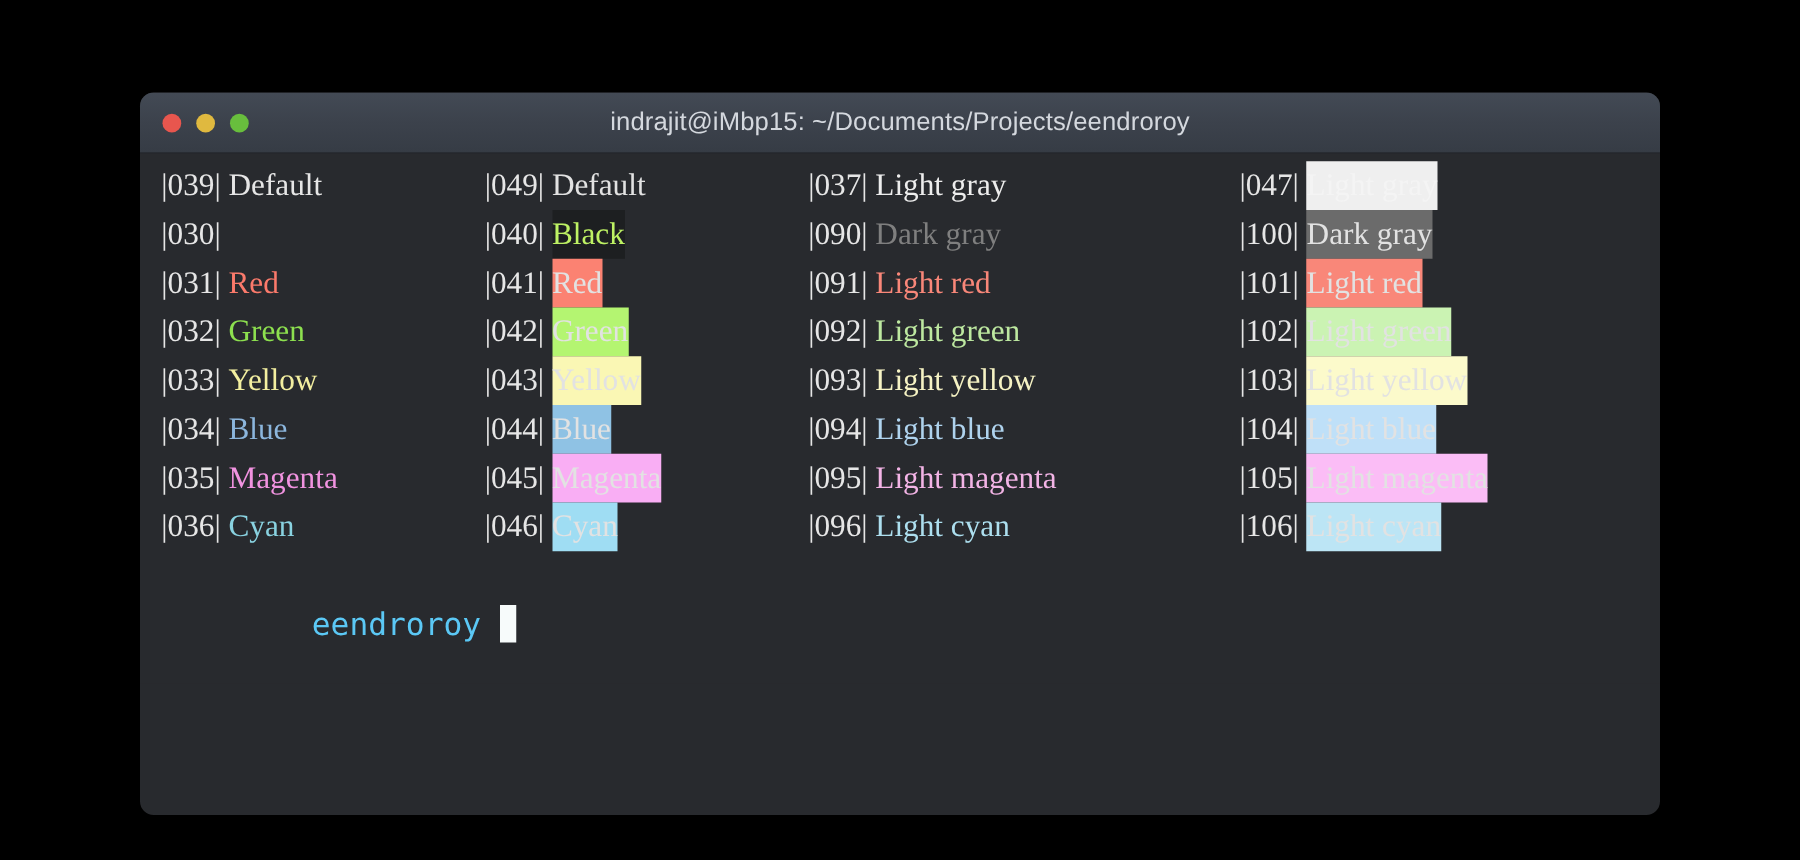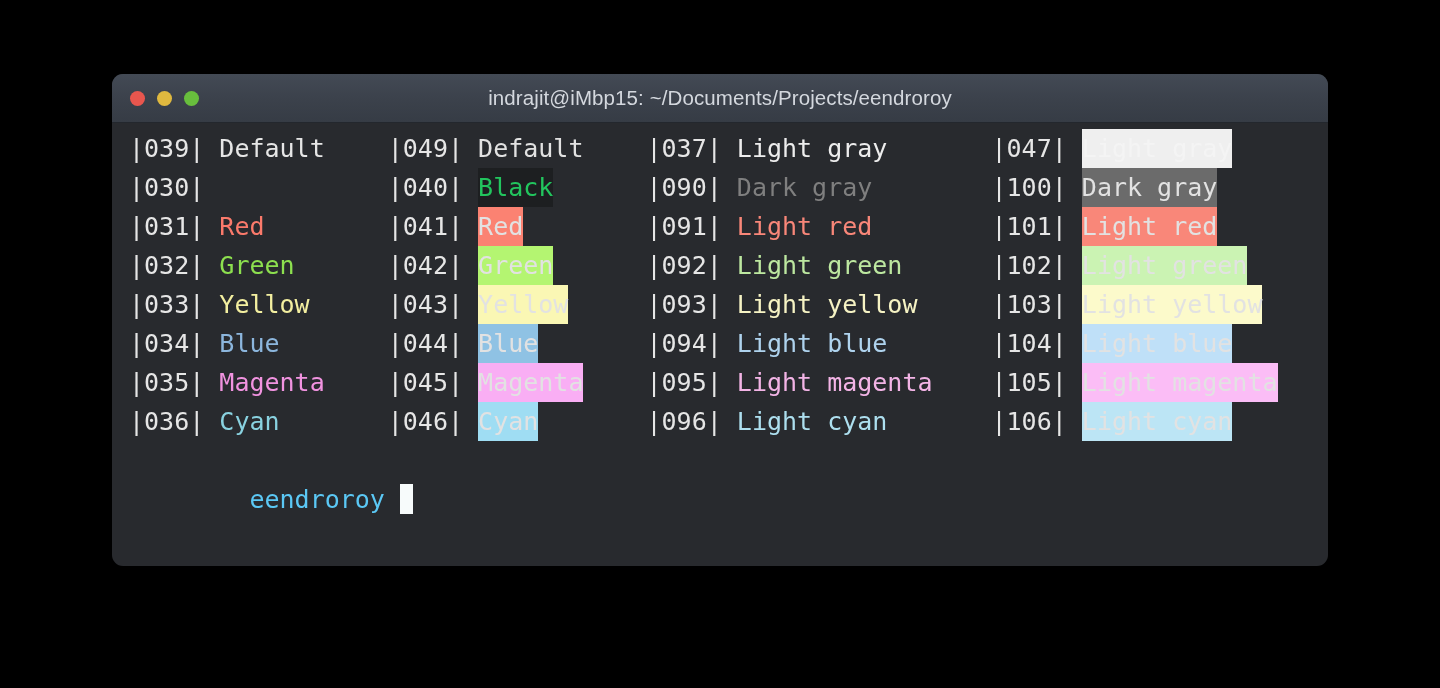--- a/index.html
+++ b/index.html
@@ -18,21 +18,21 @@
     height: 688px;
     background: #000000;
   }
 
   
   #terminal-window {
     position: absolute;
     left: 112px;
     top: 74px;
     width: 1216px;
-    height: 492px;
+    height: 578px;
     border-radius: 11px;
     overflow: hidden;
     background: #282A2E;
     box-shadow: 0 10px 34px rgba(0,0,0,0.55);
   }
 
   
   #title-bar {
     position: relative;
     height: 48px;
@@ -112,21 +112,21 @@
   .fg-lightred       { color: #F98779; }
   .fg-lightgreen     { color: #BDE8A0; }
   .fg-lightyellow    { color: #F6F3C4; }
   .fg-lightblue      { color: #AFD3EE; }
   .fg-lightmagenta   { color: #F3B4E6; }
   .fg-lightcyan      { color: #ADDFEF; }
 
   
   .bgcell { color: #E2E2E2; }
   .bg-default        { background: transparent; }
-  .bg-black          { background: #1D1F21; color: #22c55e; }
+  .bg-black          { background: #1D1F21; color: #bef264; }
   .bg-red            { background: #FB8272; }
   .bg-green          { background: #B4F571; }
   .bg-yellow         { background: #FAF7B4; }
   .bg-blue           { background: #8FC2E4; }
   .bg-magenta        { background: #F9AEF4; }
   .bg-cyan           { background: #9FDDF3; }
   .bg-lightgray      { background: #EFEFEF; color: #F4F4F4; }
   .bg-darkgray       { background: #6B6B6B; color: #E2E2E2; }
   .bg-lightred       { background: #F98779; }
   .bg-lightgreen     { background: #CBF3B3; }
@@ -140,21 +140,21 @@
   .prompt-cmd  { color: #9BE86B; }
 
   #cursor-block {
     display: inline-block;
     width: 13px;
     height: 30px;
     background: #F7FBFB;
     vertical-align: -6px;
   }
 
-  .col-wrap { display: inline-block; }
+  .col-wrap { display: inline-block; font-family: Liberation Serif, serif; }
 </style>
 </head>
 <body>
 
 <div id="stage">
 
   <div id="terminal-window">
 
     <div id="title-bar">
       <div id="traffic-lights">

